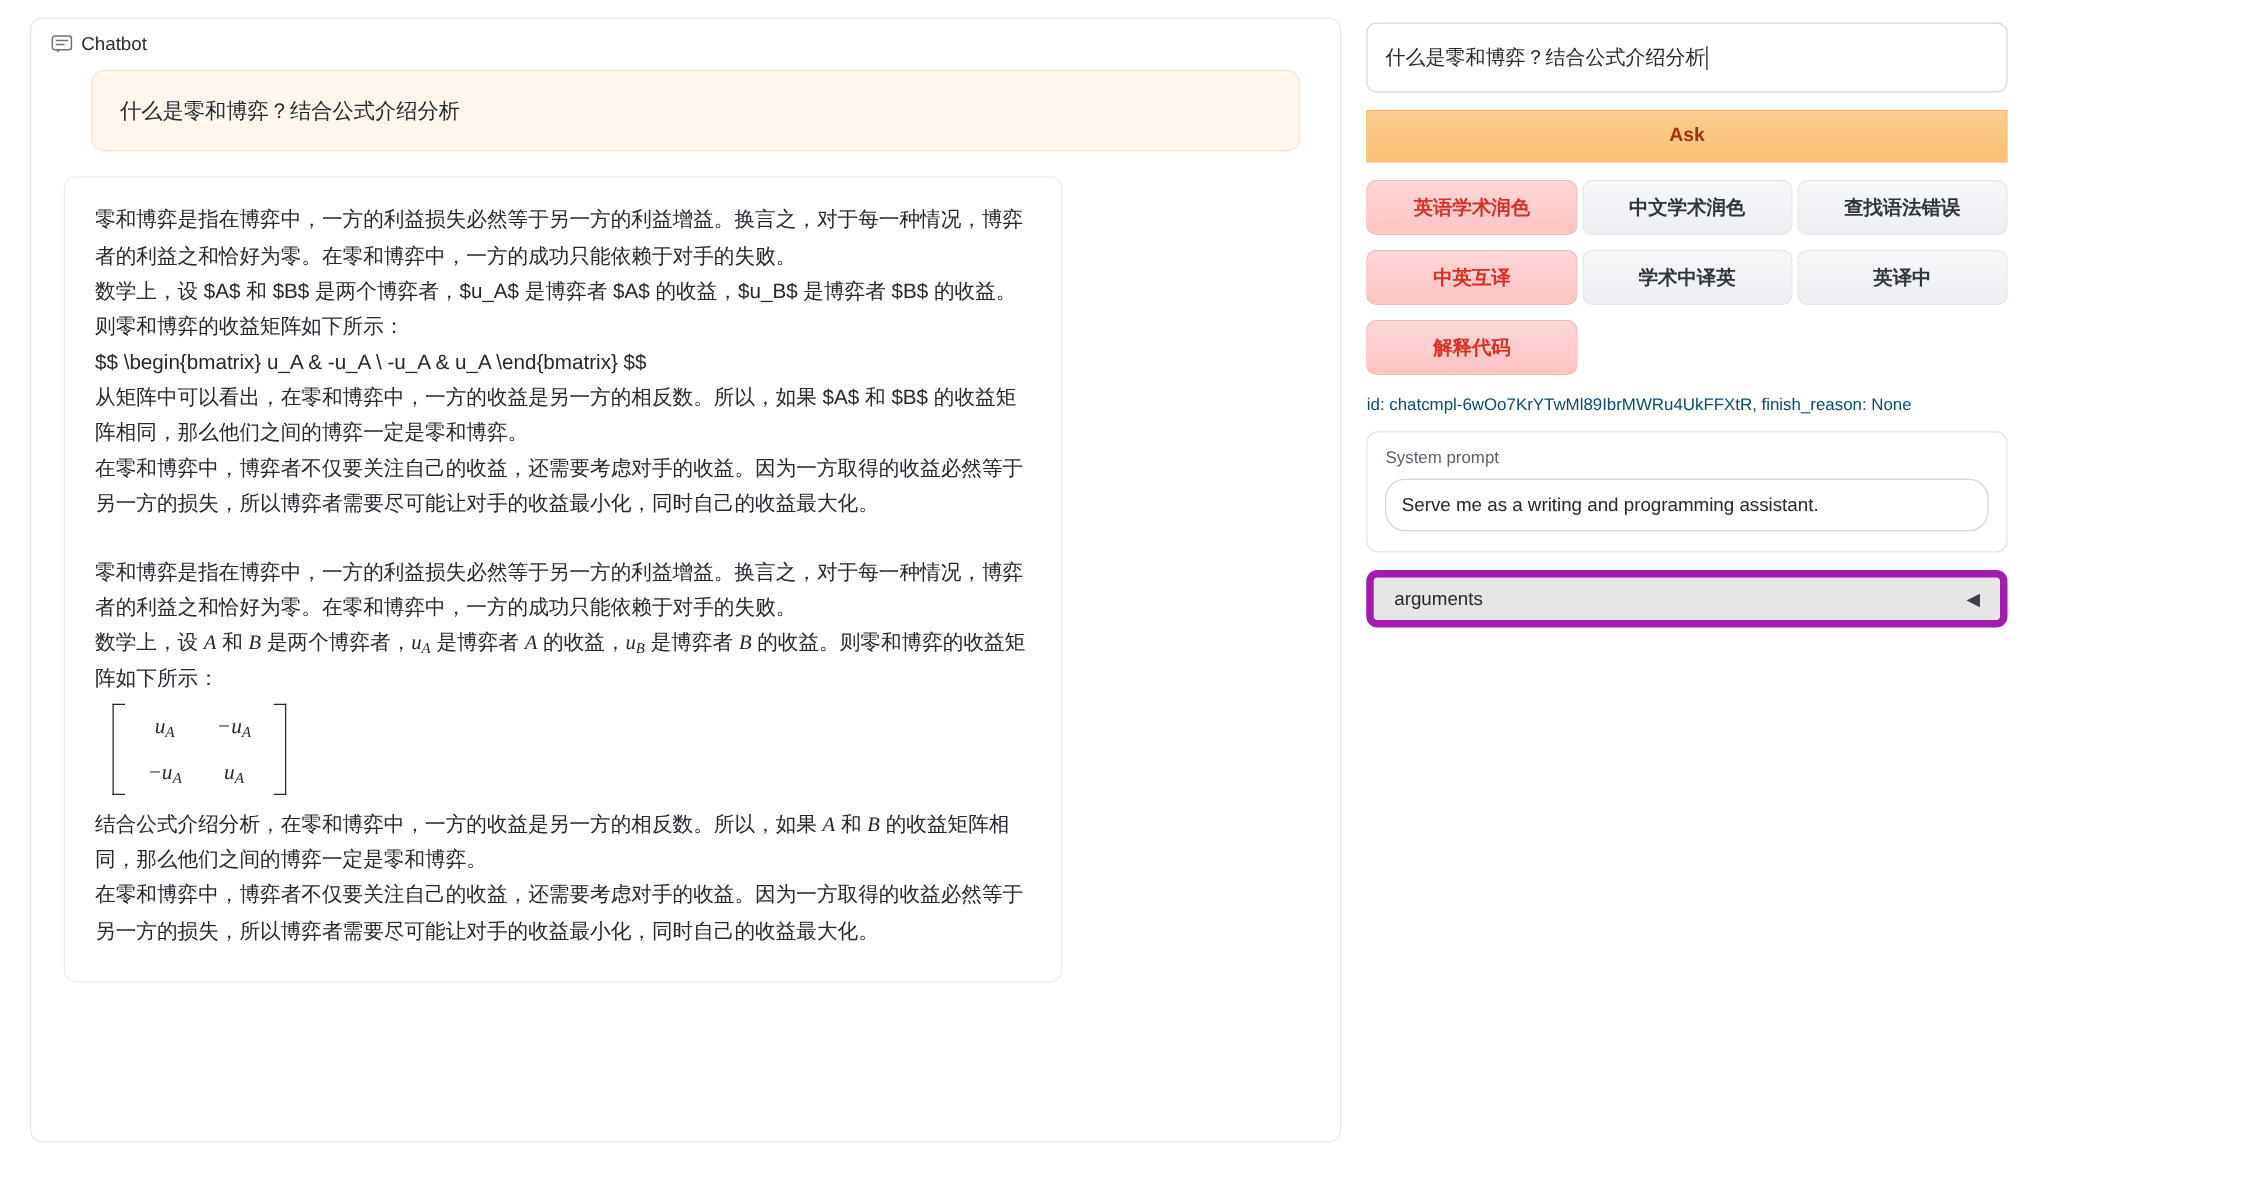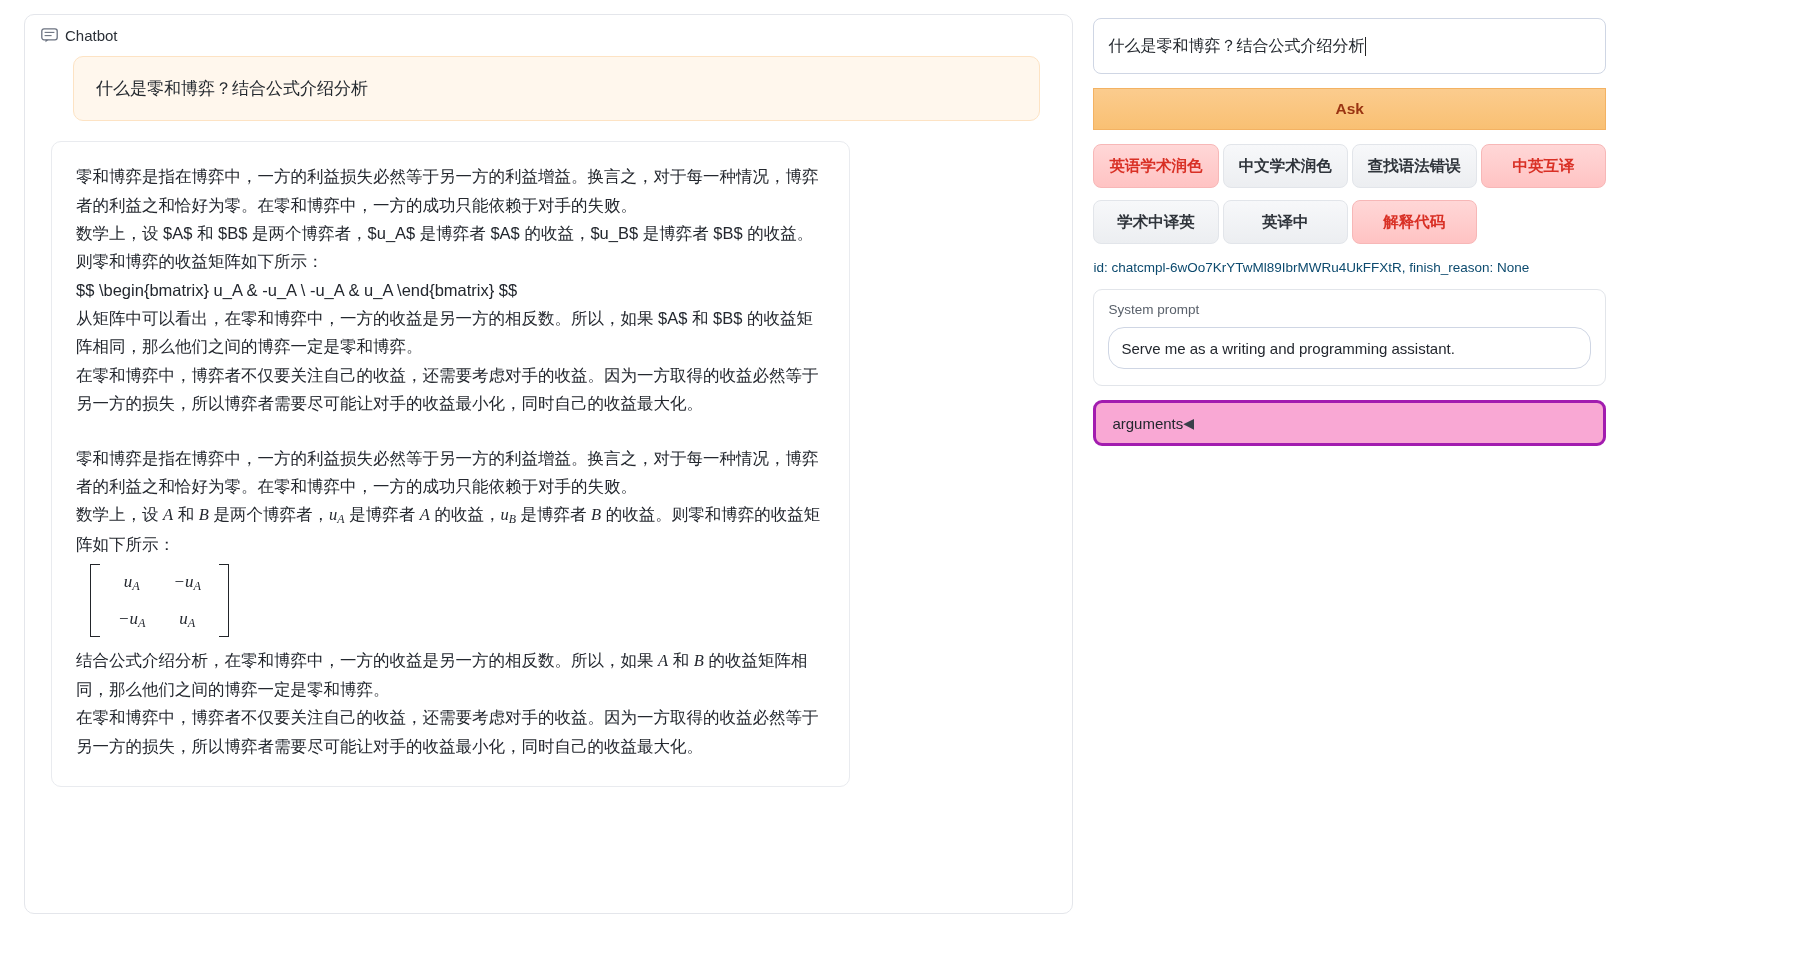--- a/index.html
+++ b/index.html
@@ -125,21 +125,21 @@
     color: #9a3412;
     font-weight: bold;
     font-size: 15.5px;
     display: flex;
     align-items: center;
     justify-content: center;
     cursor: pointer;
   }
   .btn-grid {
     display: grid;
-    grid-template-columns: 1fr 1fr 1fr 1fr;
+    grid-template-columns: 1fr 1fr 1fr;
     gap: 12px 4px;
   }
   .fbtn {
     height: 44px;
     border-radius: 8px;
     display: flex;
     align-items: center;
     justify-content: center;
     font-size: 15.5px;
     font-weight: bold;
@@ -174,30 +174,30 @@
     border-radius: 16px;
     height: 42px;
     display: flex;
     align-items: center;
     padding: 0 12px;
     font-size: 15px;
     color: #23272e;
     background: #fff;
   }
   .acc {
-    border: 3px solid #a21caf;
+    border: 6px solid #a21caf;
     border-radius: 9px;
     height: 46px;
     display: flex;
     align-items: center;
-    justify-content: flex-start;
+    justify-content: space-between;
     padding: 0 16px;
     font-size: 15px;
     color: #23272e;
-    background: #f9a8d4;
+    background: #e5e5e5;
     cursor: pointer;
   }
   .acc .tri { color: #3a4049; font-size: 14px; }
 </style>
 </head>
 <body>
 
 <div class="page">
 
   <div class="chat-panel">

